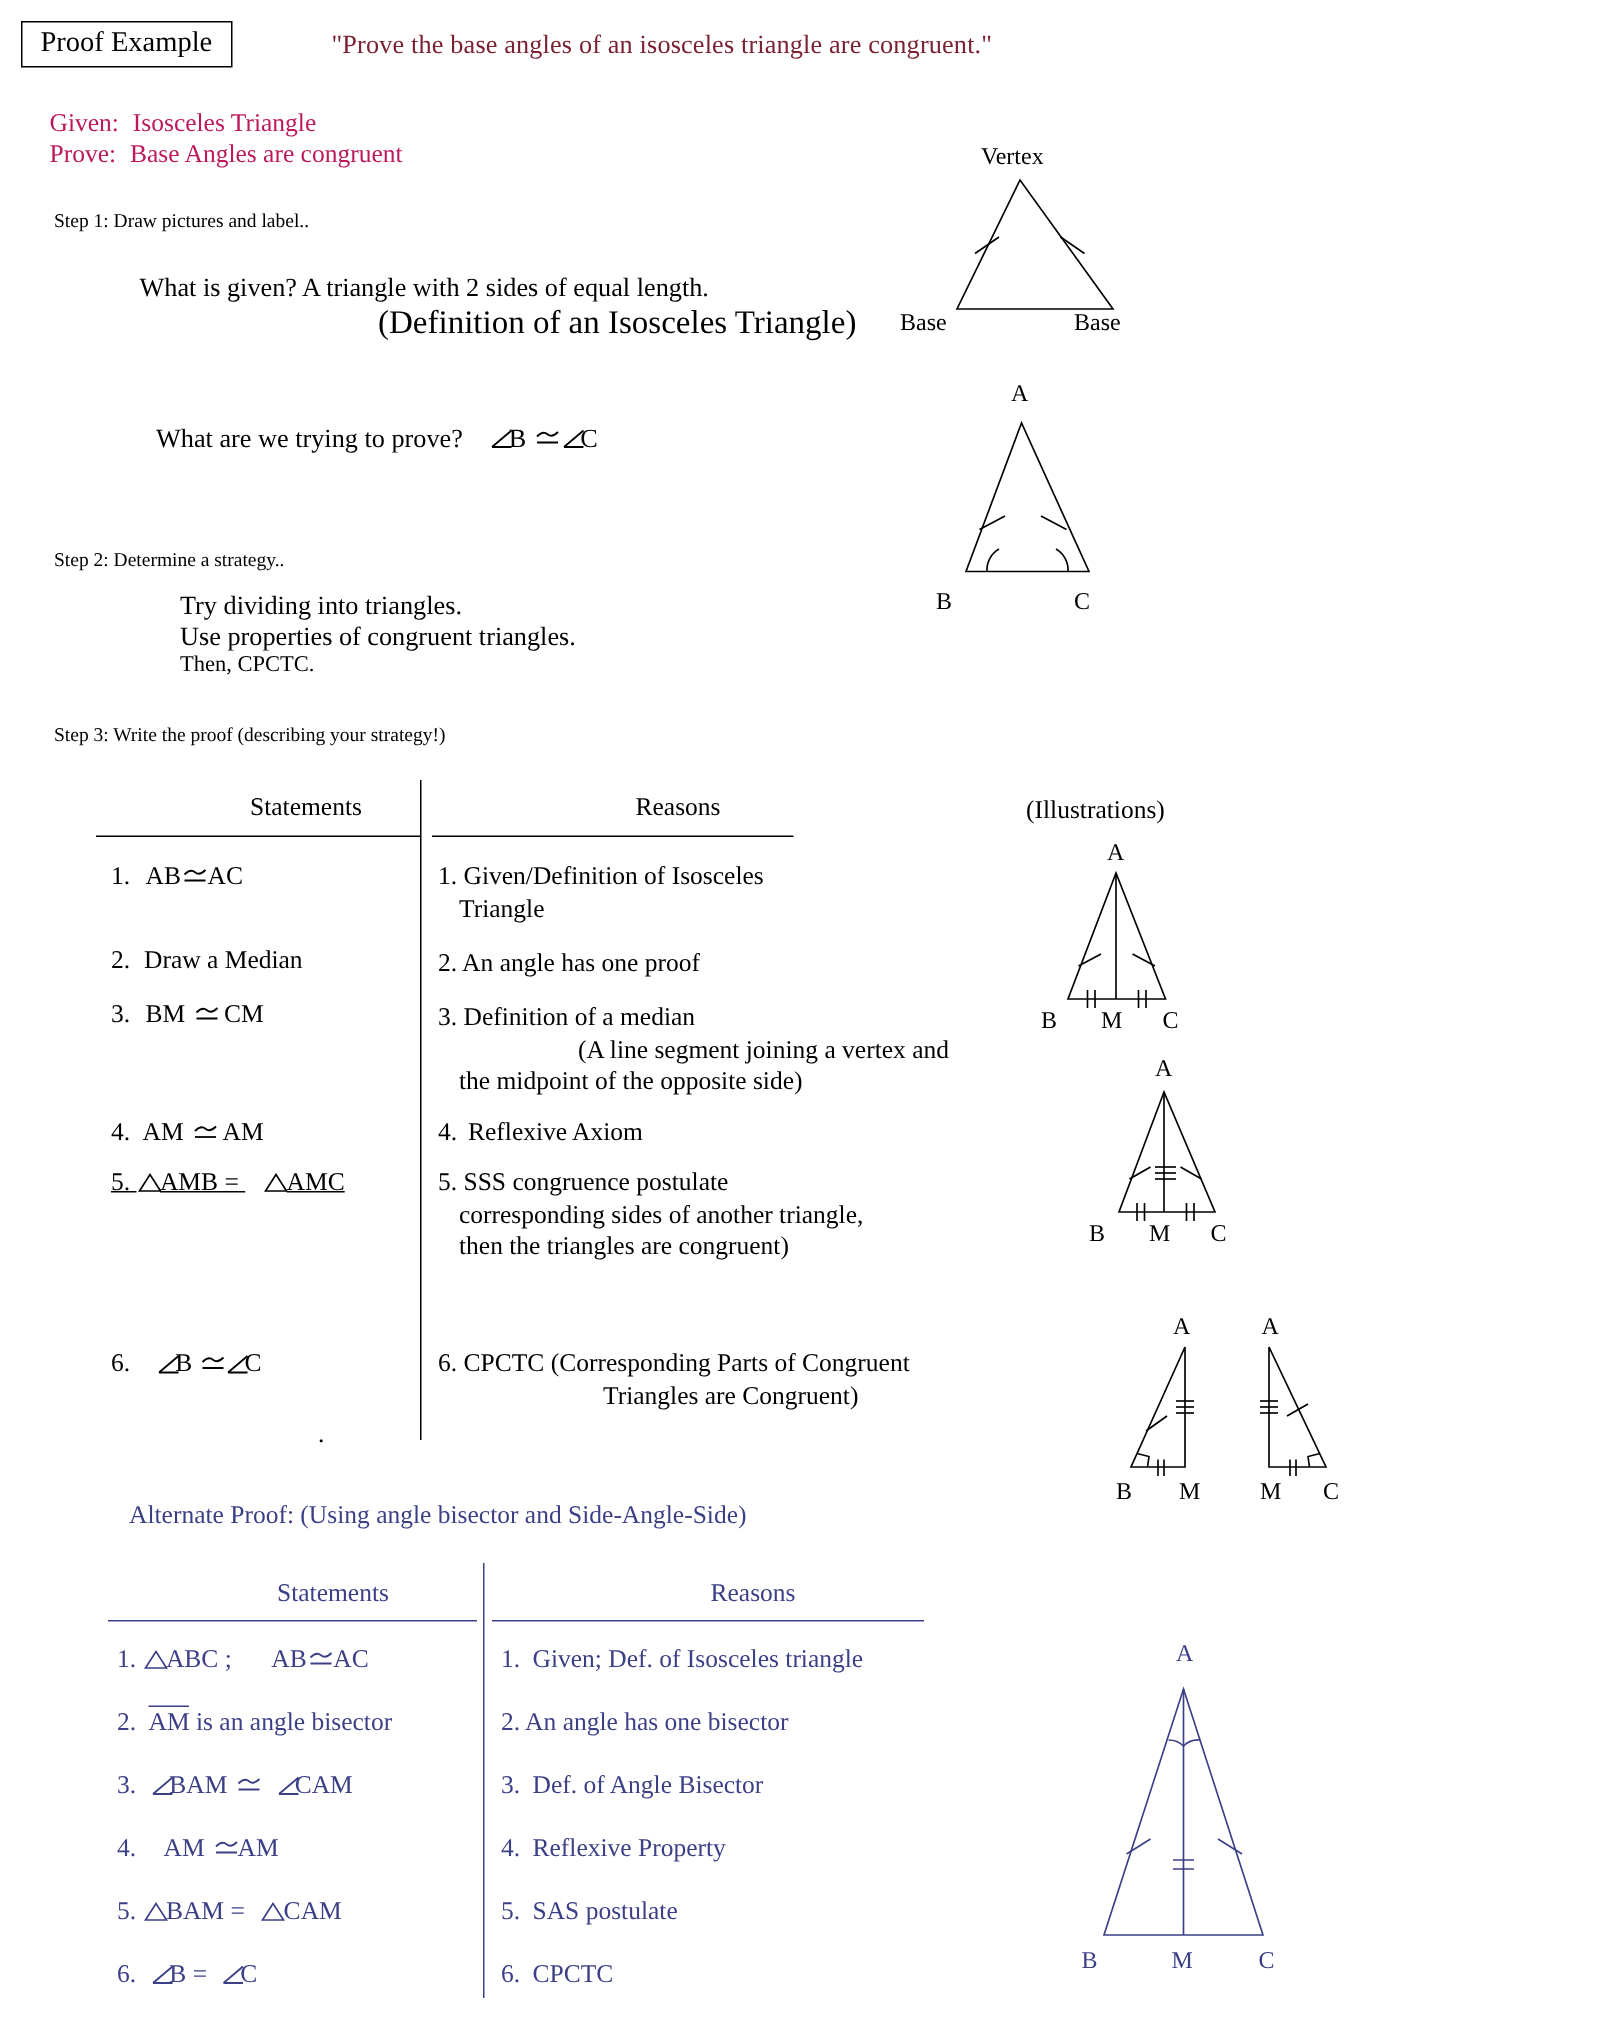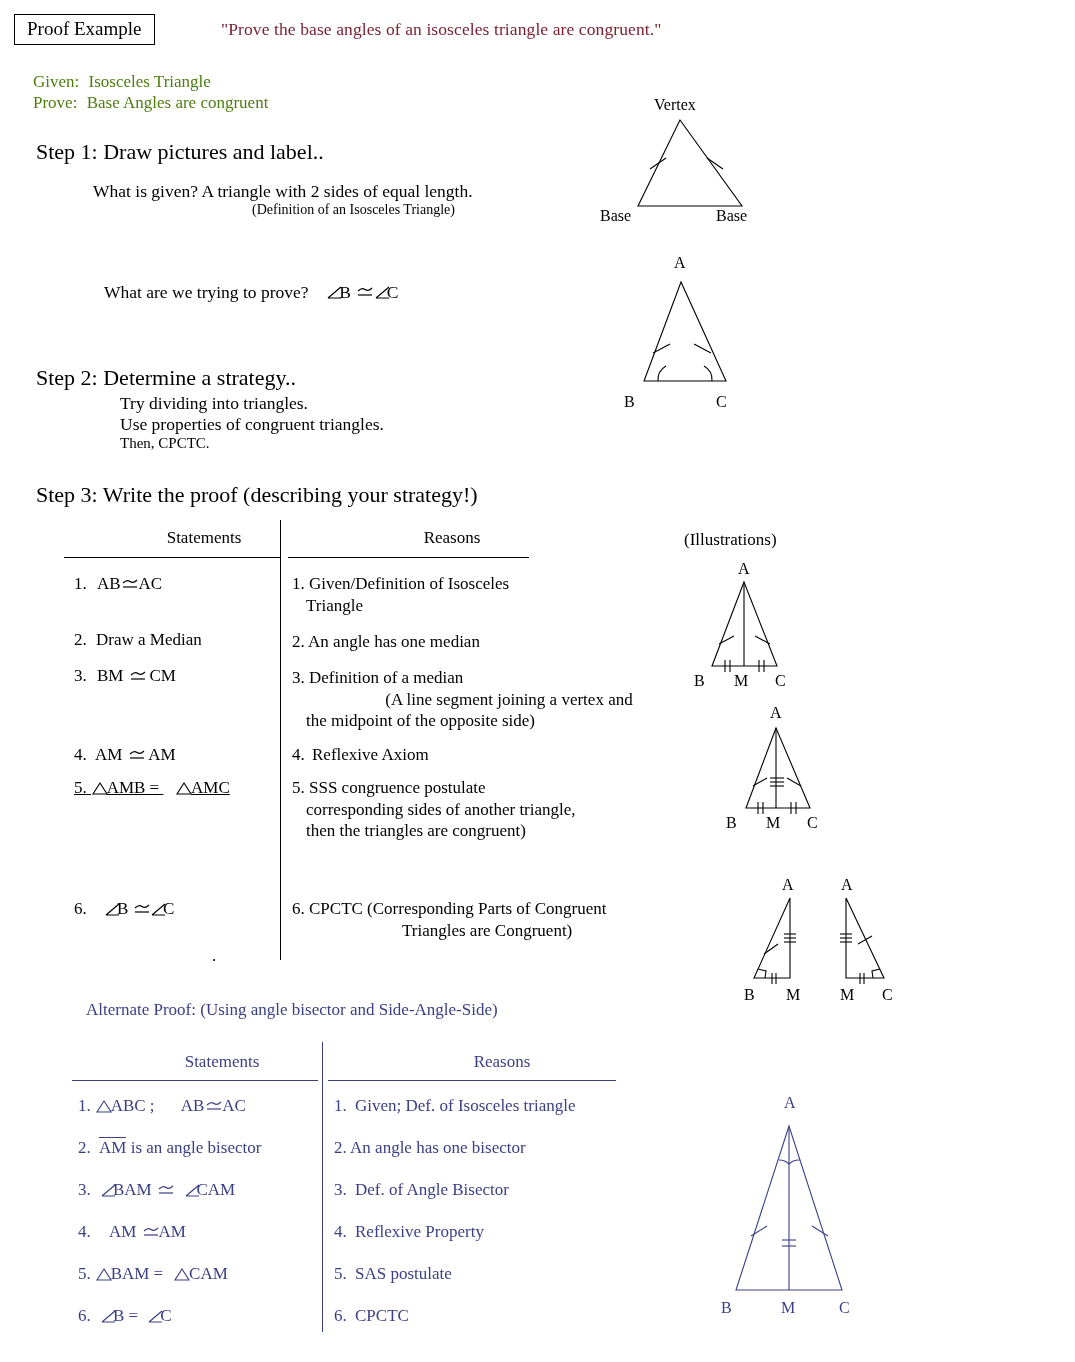--- a/index.html
+++ b/index.html
@@ -29,31 +29,31 @@
   #proof-title {
     left: 221px; top: 19px;
     font-size: 17.5px;
     color: #7b2232;
     letter-spacing: .1px;
   }
 
   
   #given-prove {
     left: 33px; top: 71px;
-    color: #4d7c0f;
+    color: #be185d;
     font-size: 17px;
     line-height: 21px;
   }
   #given-prove .lbl { margin-right: 5px; }
 
   
-  .step-head { font-size: 22px; }
+  .step-head { font-size: 13px; }
   #step1-head { left: 36px; top: 139px; }
   #step1-q1 { left: 93px; top: 181px; font-size: 17.5px; }
-  #step1-q1b { left: 252px; top: 202px; font-size: 14px; }
+  #step1-q1b { left: 252px; top: 202px; font-size: 22px; }
   #step1-q2 { left: 104px; top: 282px; font-size: 17.5px; }
   #step2-head { left: 36px; top: 365px; }
   #step2-l1 { left: 120px; top: 393px; font-size: 17.5px; }
   #step2-l2 { left: 120px; top: 414px; font-size: 17.5px; }
   #step2-l3 { left: 120px; top: 435px; font-size: 15px; }
   #step3-head { left: 36px; top: 482px; }
 
   
   .ang { display: inline-block; position: relative; width: .70em; }
   .ang svg { position: absolute; left: 0; top: -.72em; }
@@ -260,21 +260,21 @@
   <div class="abs" style="left:148px; top:418px; font-size:17px;">.</div>
 
   <div class="rsn-cell" style="top:45px;">
     <span>1.</span>
     <span>Given/Definition of Isosceles</span>
     <div style="padding-left:14px;">Triangle</div>
   </div>
 
   <div class="rsn-cell" style="top:103px;">
     <span>2.</span>
-    <span>An angle has one median</span>
+    <span>An angle has one proof</span>
   </div>
 
   <div class="rsn-cell" style="top:139px;">
     <span>3.</span>
     <span>Definition of a median</span>
     <div style="padding-left:14px;text-align:center;">(A line segment joining a vertex and</div>
     <div style="padding-left:14px;">the midpoint of the opposite side)</div>
   </div>
 
   <div class="rsn-cell" style="top:216px;">

